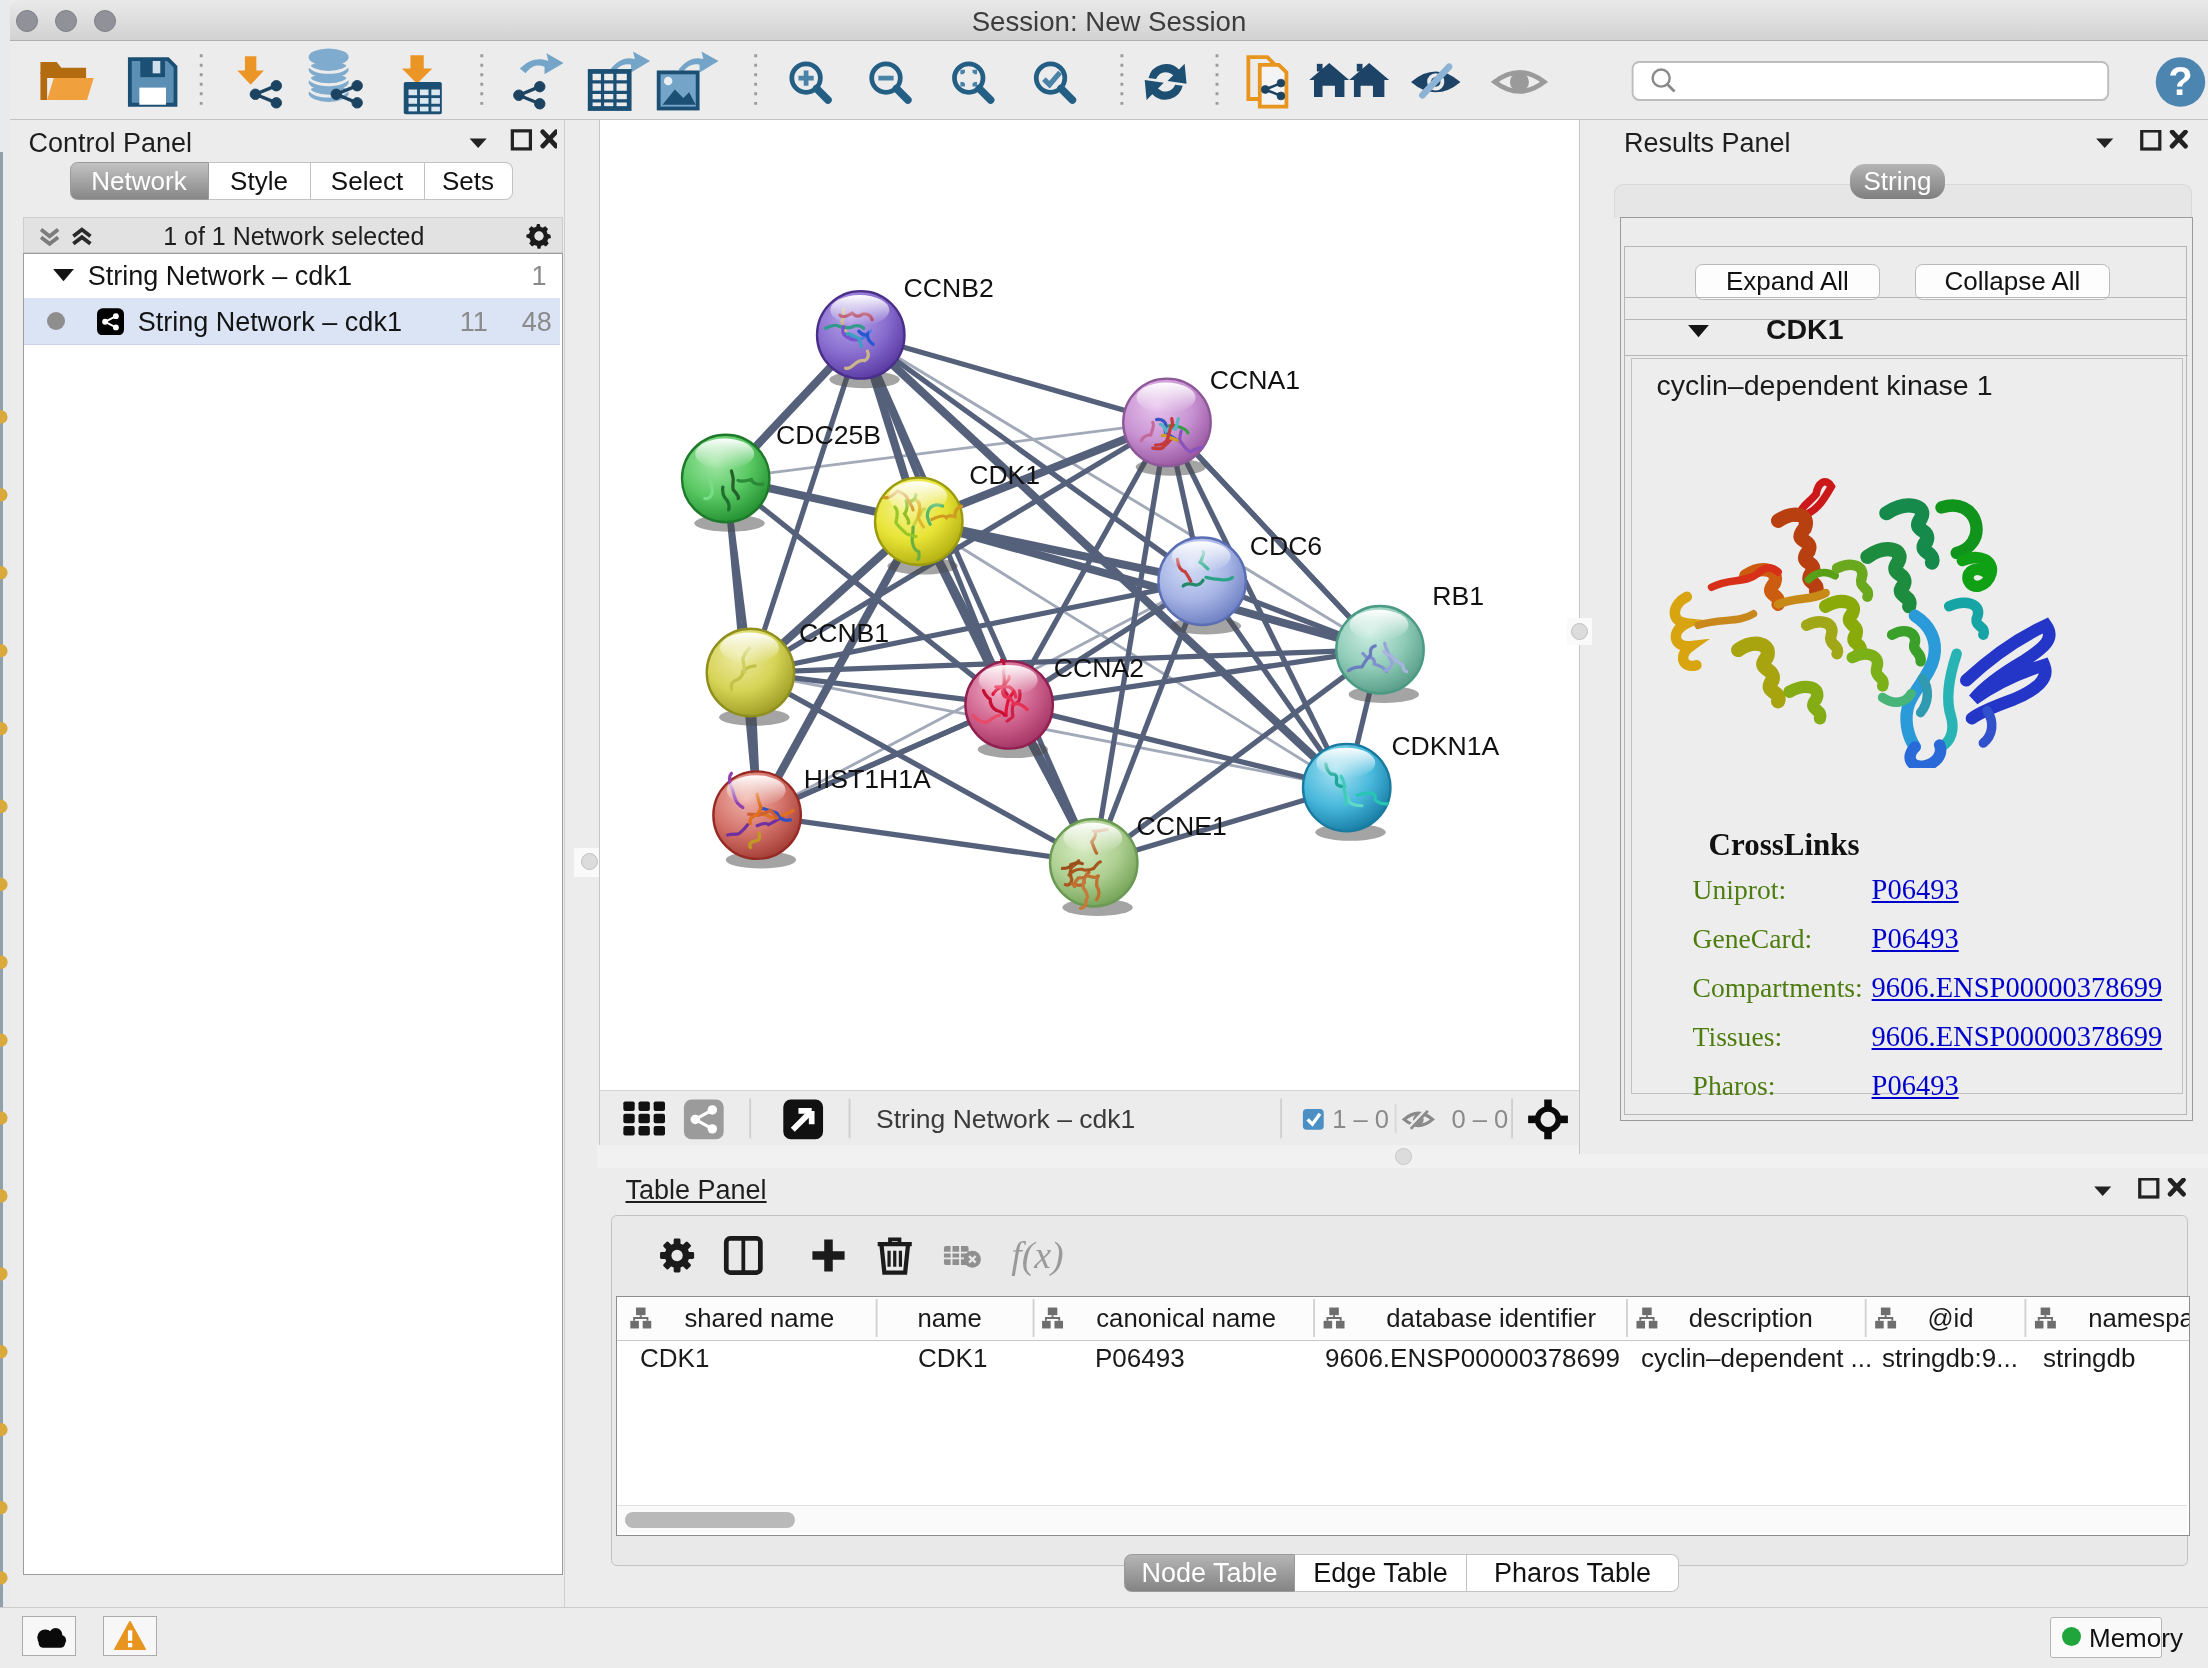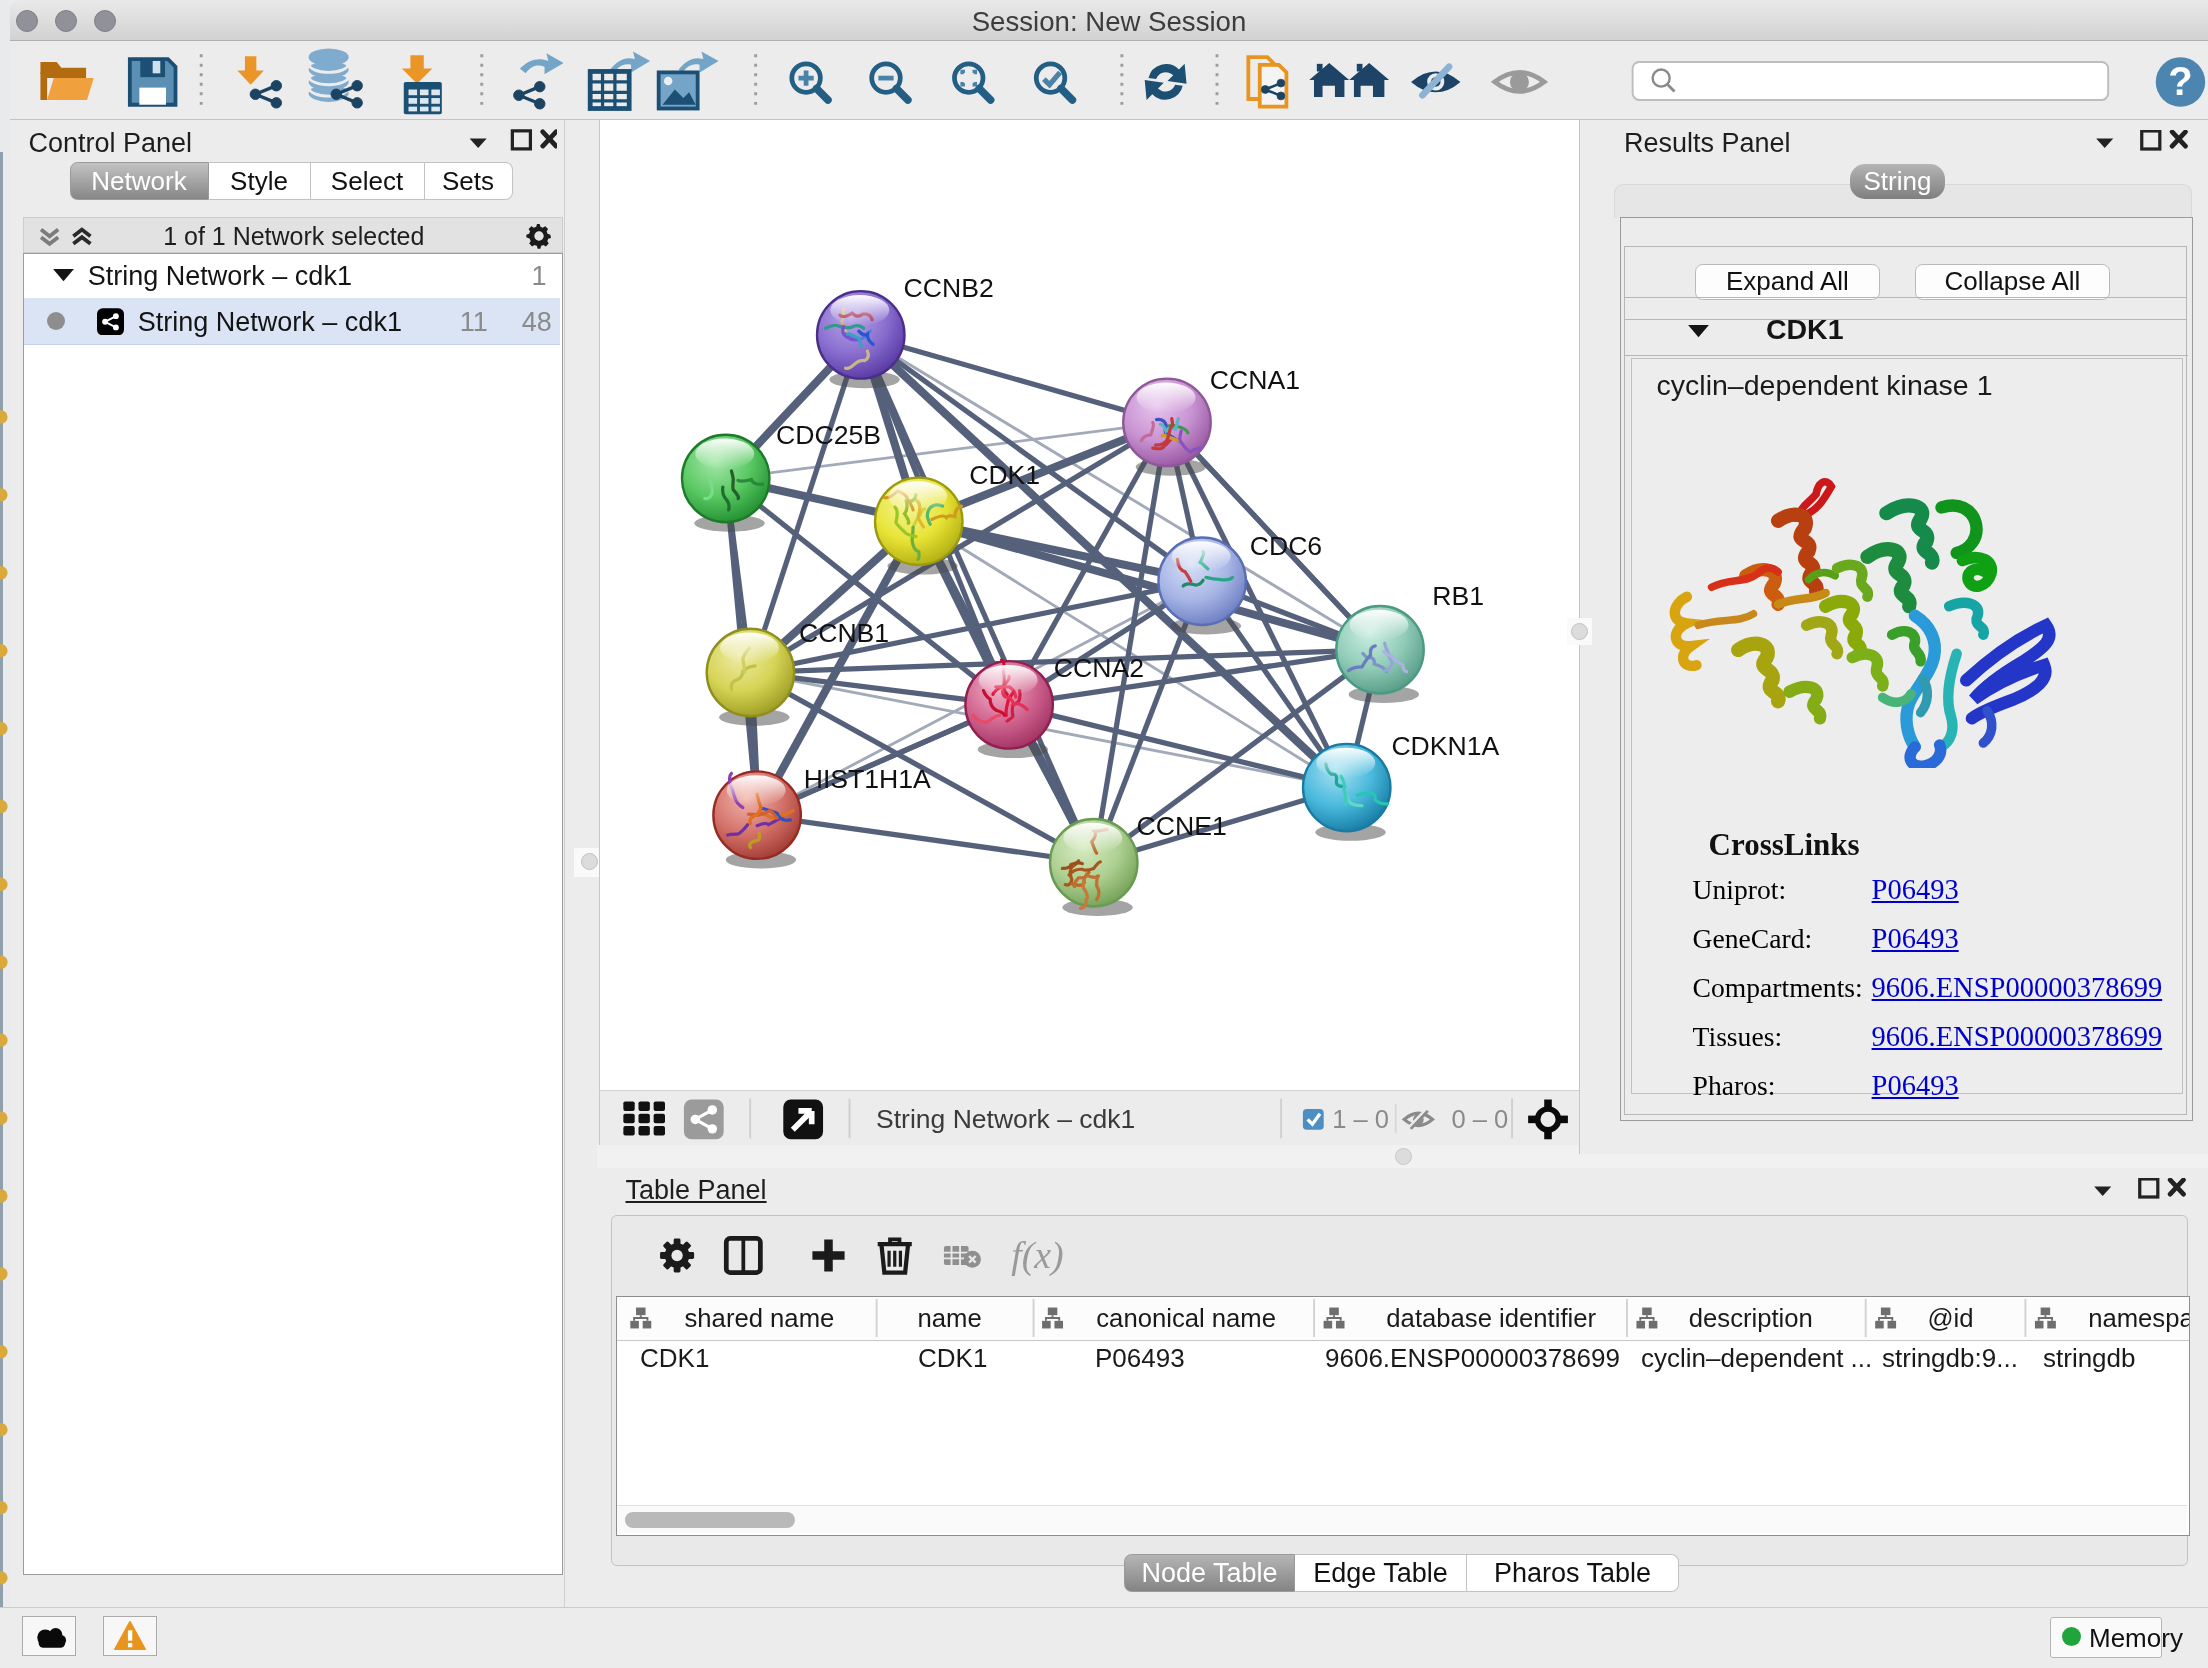--- a/index.html
+++ b/index.html
@@ -651,21 +651,21 @@
             <path d="M148 180 C 164 172, 178 178, 174 190 C 170 202, 184 200, 180 210" stroke="#a0a818" stroke-width="12"></path>
             <path d="M196 214 C 212 206, 226 212, 222 224 C 218 236, 232 234, 228 244" stroke="#7cb018" stroke-width="12"></path>
             <path d="M238 190 C 252 182, 264 188, 262 198 C 258 208, 270 208, 268 218" stroke="#3aa02a" stroke-width="11"></path>
             <path d="M118 158 C 136 150, 154 154, 168 146" stroke="#c88a16" stroke-width="9"></path>
             <path d="M228 256 C 240 264, 252 262, 258 252" stroke="#48b478" stroke-width="10"></path>
             <path d="M270 236 C 278 248, 276 262, 268 272" stroke="#2f9ab0" stroke-width="10"></path>
             <path d="M180 120 C 196 112, 210 118, 206 130 C 202 142, 216 140, 212 150" stroke="#6aa81e" stroke-width="11"></path>
           </g>
         </svg>
         <div class="abs" style="left:38px;top:468px;font-family:'Liberation Serif',serif;font-weight:bold;font-size:31px;color:#111;margin-left:39px;">CrossLinks</div>
-        <div class="abs" style="left:61px;top:506px;font-family:'Liberation Serif',serif;font-size:27.6px;color:#000000;line-height:49px;">
+        <div class="abs" style="left:61px;top:506px;font-family:'Liberation Serif',serif;font-size:27.6px;color:#4d7c0f;line-height:49px;">
           Uniprot:<br>GeneCard:<br>Compartments:<br>Tissues:<br>Pharos:
         </div>
         <div class="abs" style="left:240px;top:506px;font-family:'Liberation Serif',serif;font-size:28.5px;color:#0000cc;line-height:49px;text-decoration:underline;">
           P06493<br>P06493<br>9606.ENSP00000378699<br>9606.ENSP00000378699<br>P06493
         </div>
       </div>
     </div>
   </div>
 </div>
 

